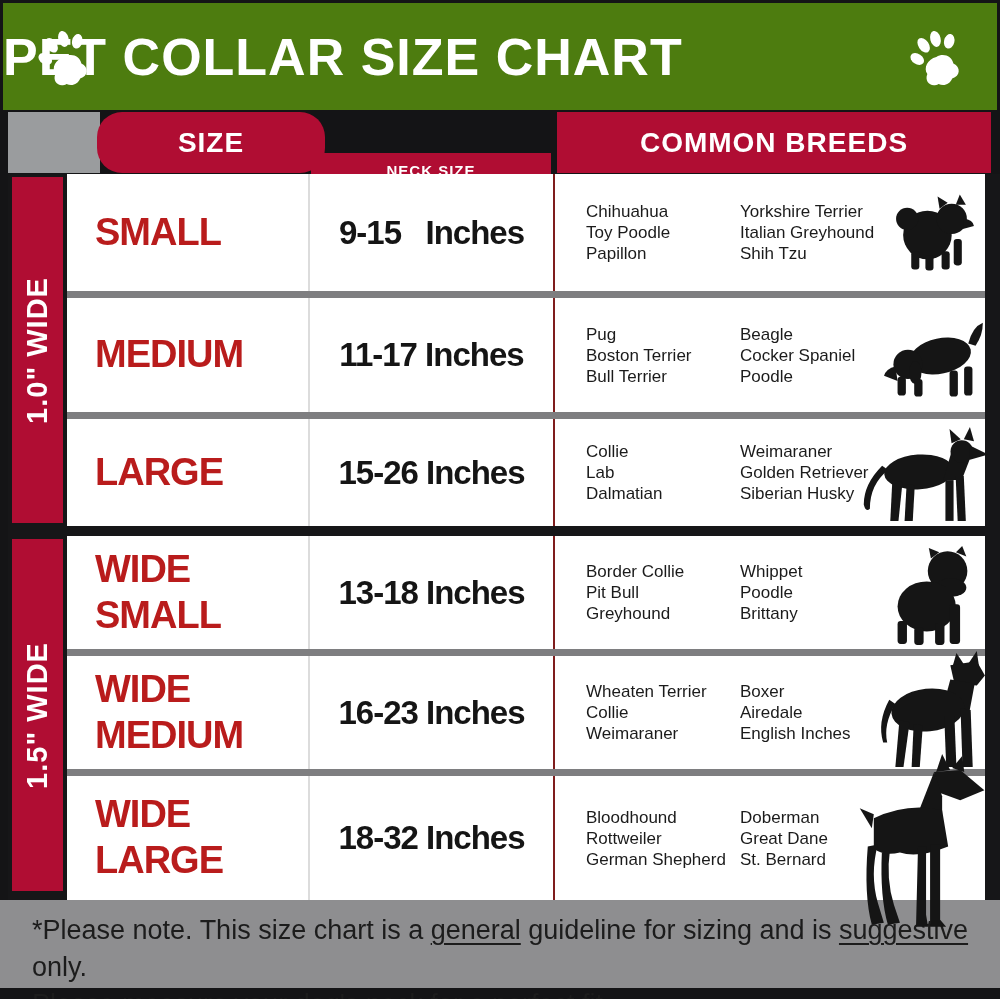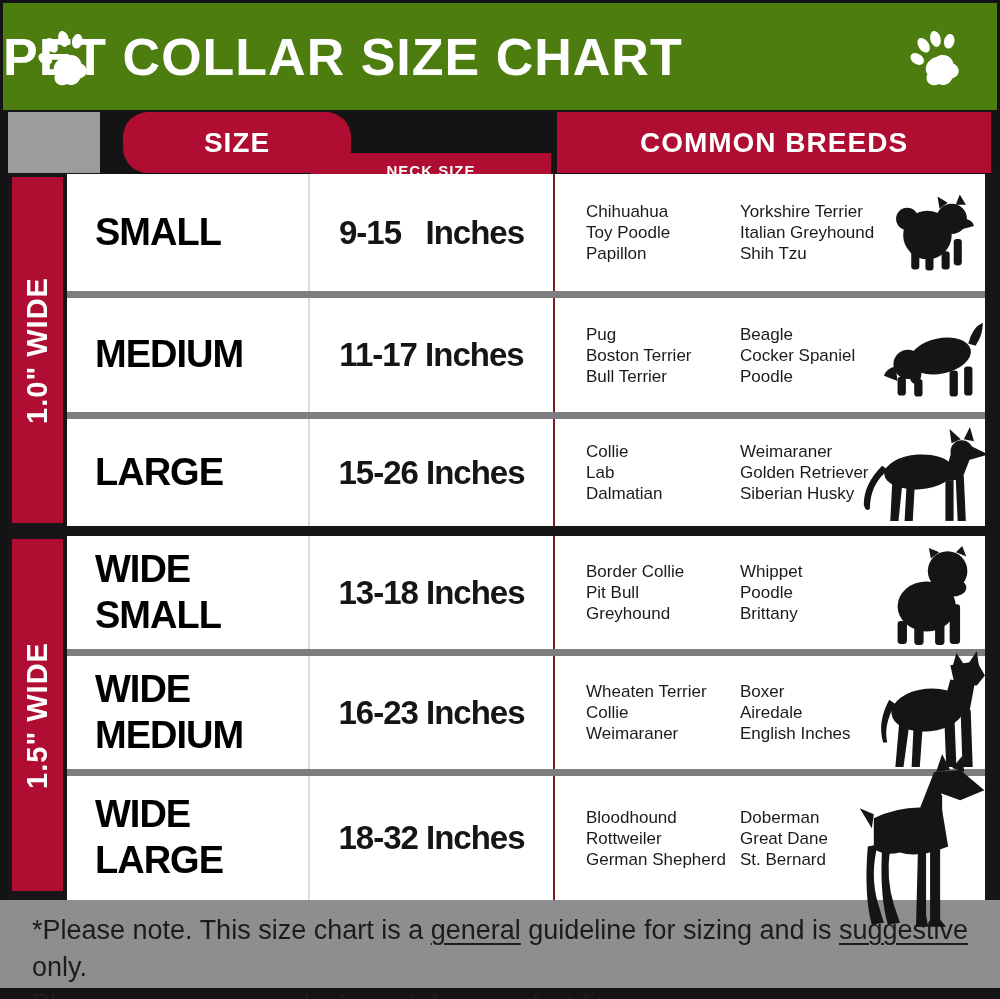--- a/index.html
+++ b/index.html
@@ -11,21 +11,21 @@
             background:#4d7c0f; display:flex; align-items:center; justify-content:flex-start; }
   .title { color:#FFFFFF; font-size:52px; font-weight:700; letter-spacing:1px; }
   .paw { position:absolute; top:20px; width:74px; height:76px; }
   .paw.left { left:26px; }
   .paw.right { right:22px; }
 
   
   .corner { position:absolute; left:8px; top:112px; width:92px; height:61px; background:#9A9C9E; }
   .hcell  { position:absolute; top:112px; height:61px; background:#B00D33; color:#fff;
             display:flex; flex-direction:column; align-items:center; justify-content:center; text-align:center; }
-  .h-size   { left:123px; width:228px;border-radius:25px; }
+  .h-size   { left:97px; width:228px;border-radius:25px; }
   .h-len    { left:311px; width:240px;margin-top:41px; }
   .h-breeds { left:557px; width:434px; }
   .h-main  { font-size:28px; font-weight:700; letter-spacing:1px; }
   .h-small { font-size:15px; font-weight:700; letter-spacing:1px; line-height:16px; }
   .h-sub   { font-size:26px; font-weight:700; letter-spacing:1px; line-height:26px; }
 
   
   .rail { position:absolute; left:8px; top:174px; width:59px; height:726px; background:#161618; }
   .rail-bar { position:absolute; left:4px; right:4px; background:#B00D33;
               display:flex; align-items:center; justify-content:center; }
@@ -36,21 +36,21 @@
 
   
   .right-edge { position:absolute; left:985px; top:174px; width:15px; height:726px; background:#161618; }
   .rows { position:absolute; left:67px; top:174px; width:918px; height:726px; background:#fff;
           display:grid; grid-template-columns:241px 245px 1fr;
           grid-template-rows:117px 7px 114px 7px 107px 10px 113px 7px 113px 7px 1fr; }
   .sep { grid-column:1 / -1; background:#7E7E80; }
   .sep.black { background:#161618; }
   .cell { display:flex; align-items:center; }
   .c-size { padding-left:28px; }
-  .size-txt { font-size:38px; font-weight:700; color:#000000; letter-spacing:-1px; line-height:1.2; }
+  .size-txt { font-size:38px; font-weight:700; color:#b91c1c; letter-spacing:-1px; line-height:1.2; }
   .size-txt span { display:block; }
   .c-len { border-left:2px solid #DCDCDC; justify-content:center; }
   .len-txt { font-size:33px; font-weight:700; color:#151515; letter-spacing:-1px; white-space:pre; }
   .c-breeds { border-left:2px solid #7f1d1d; position:relative; padding-left:31px; }
   .bcol { font-size:17px; color:#1b1b1b; line-height:21px; }
   .bcol.one { width:154px; }
   .bcol.two { width:170px; }
   .bcol span { display:block; }
   .dog { position:absolute; z-index:5; }
   .dog.d1 { right:8px;  top:18px;  width:86px;  height:80px; }

